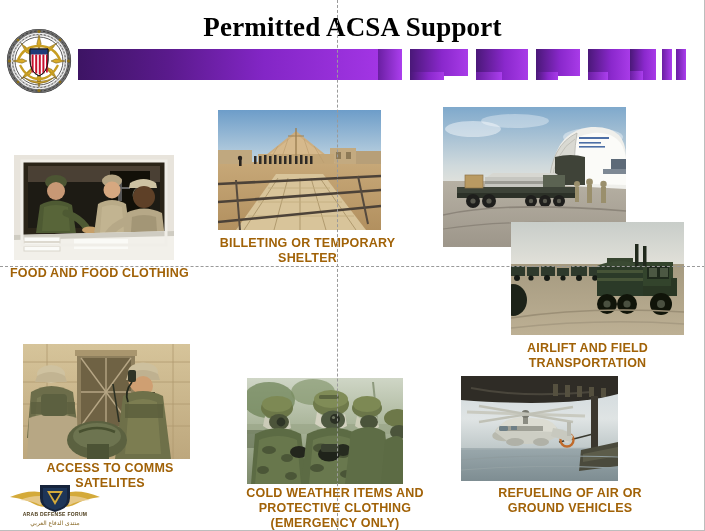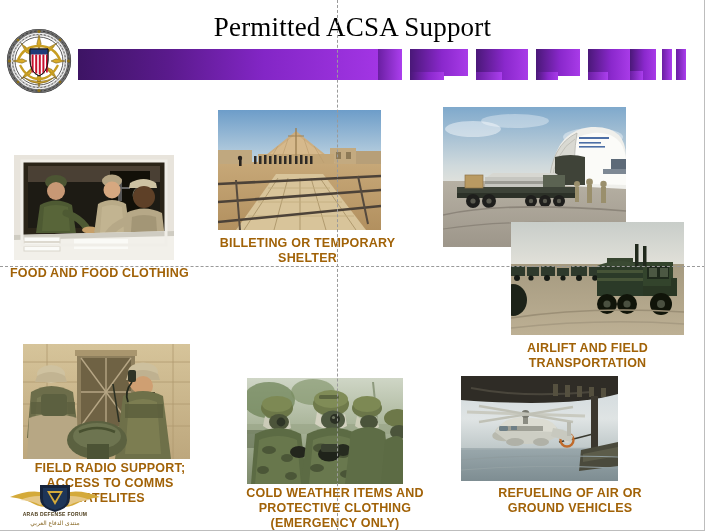--- a/index.html
+++ b/index.html
@@ -17,21 +17,21 @@
   
   .guide-v{position:absolute;left:337px;top:0;width:0;height:531px;
     border-left:1px dashed #9a9a9a;}
   .guide-h{position:absolute;left:0;top:266px;width:705px;height:0;
     border-top:1px dashed #9a9a9a;}
 
   
   .title{
     position:absolute;left:0;top:11px;width:705px;text-align:center;
     font-family:"Liberation Serif",serif;
-    font-weight:normal;font-size:27px;line-height:32px;color:#000;
+    font-weight:bold;font-size:27px;line-height:32px;color:#000;
     letter-spacing:.2px;
   }
 
   
   .seal{position:absolute;left:5px;top:27px;width:68px;height:68px;}
 
   
   .banner{position:absolute;left:78px;top:49px;height:31px;width:612px;}
 
   
@@ -493,21 +493,20 @@
 
       <ellipse cx="74" cy="96" rx="30" ry="19" fill="#5b6140"></ellipse>
       <ellipse cx="74" cy="92" rx="24" ry="13" fill="#6d7450"></ellipse>
       <path d="M56 88 q18 -8 36 0" stroke="#485030" stroke-width="2.5" fill="none"></path>
       <rect x="64" y="100" width="22" height="15" fill="#4c5335"></rect>
 
       <line x1="96" y1="78" x2="90" y2="40" stroke="#2c3124" stroke-width="1.6"></line>
     </svg>
   </div>
   <div class="cap center" style="left:10px;top:461px;width:200px;">
-    <div>FIELD RADIO SUPPORT;</div>
     <div>ACCESS TO COMMS</div>
     <div>SATELITES</div>
   </div>
 
   <div class="photo" style="left:247px;top:378px;width:156px;height:106px;">
     <svg viewBox="0 0 156 106" preserveAspectRatio="none">
       <defs>
         <linearGradient id="bg6" x1="0" y1="0" x2="0" y2="1">
           <stop offset="0" stop-color="#cfd6c6"></stop>
             <stop offset=".45" stop-color="#aab59a"></stop>

